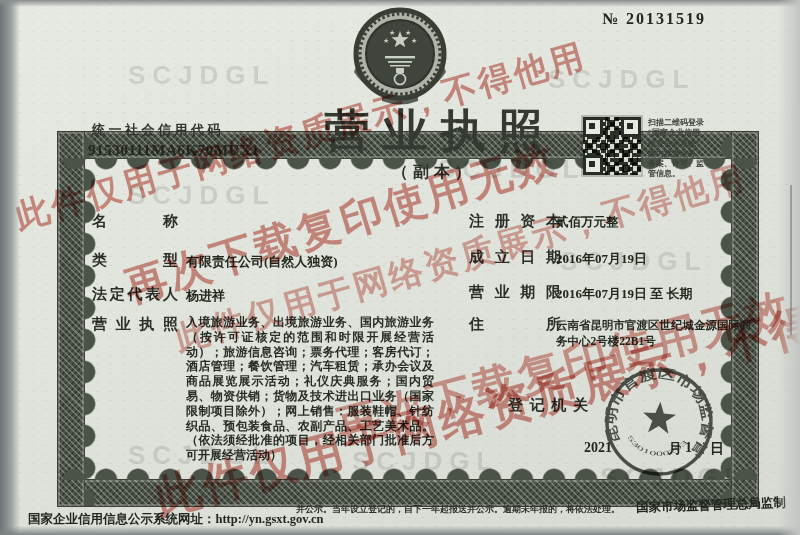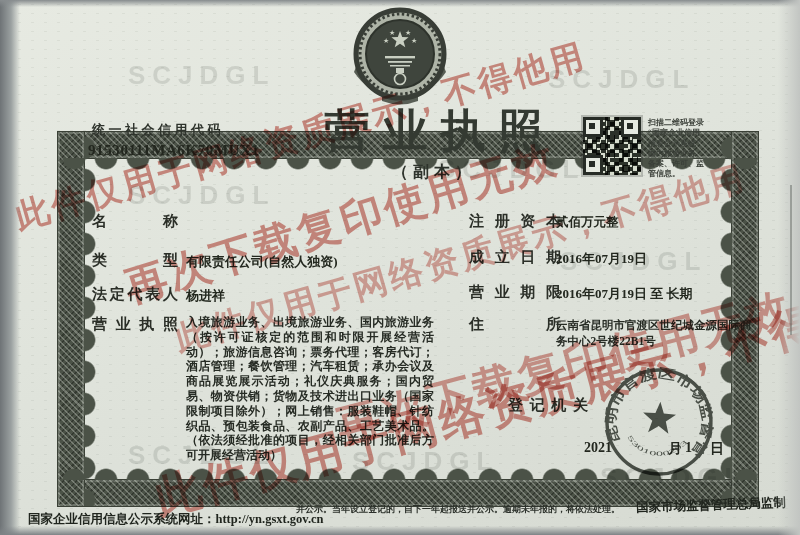--- a/index.html
+++ b/index.html
@@ -134,20 +134,21 @@
     <text x="37" y="31" font-size="7" fill="#c9cfc2">★</text>
     <text x="53" y="31" font-size="7" fill="#c9cfc2">★</text>
     <text x="59" y="39" font-size="7" fill="#c9cfc2">★</text>
     <rect x="33" y="52" width="30" height="2.4" fill="#c9cfc2"></rect>
     <rect x="36" y="57" width="24" height="1.8" fill="#c9cfc2"></rect>
     <rect x="38" y="61" width="20" height="1.5" fill="#c9cfc2"></rect>
     <rect x="44" y="64" width="8" height="5" fill="#c9cfc2"></rect>
     <circle cx="48" cy="75" r="5.5" fill="none" stroke="#c9cfc2" stroke-width="1.6"></circle>
   </svg>
 
+  <div class="txt serial">№ 20131519</div>
 
   <div class="txt code-label">统一社会信用代码</div>
   <div class="txt code-value">91530111MA6K70MUX1</div>
 
   <div class="txt subtitle">（副本）</div>
   <div class="txt title">营业执照</div>
 
   <div class="qr">
     <div class="finder f-tl"></div>
     <div class="finder f-tr"></div>

